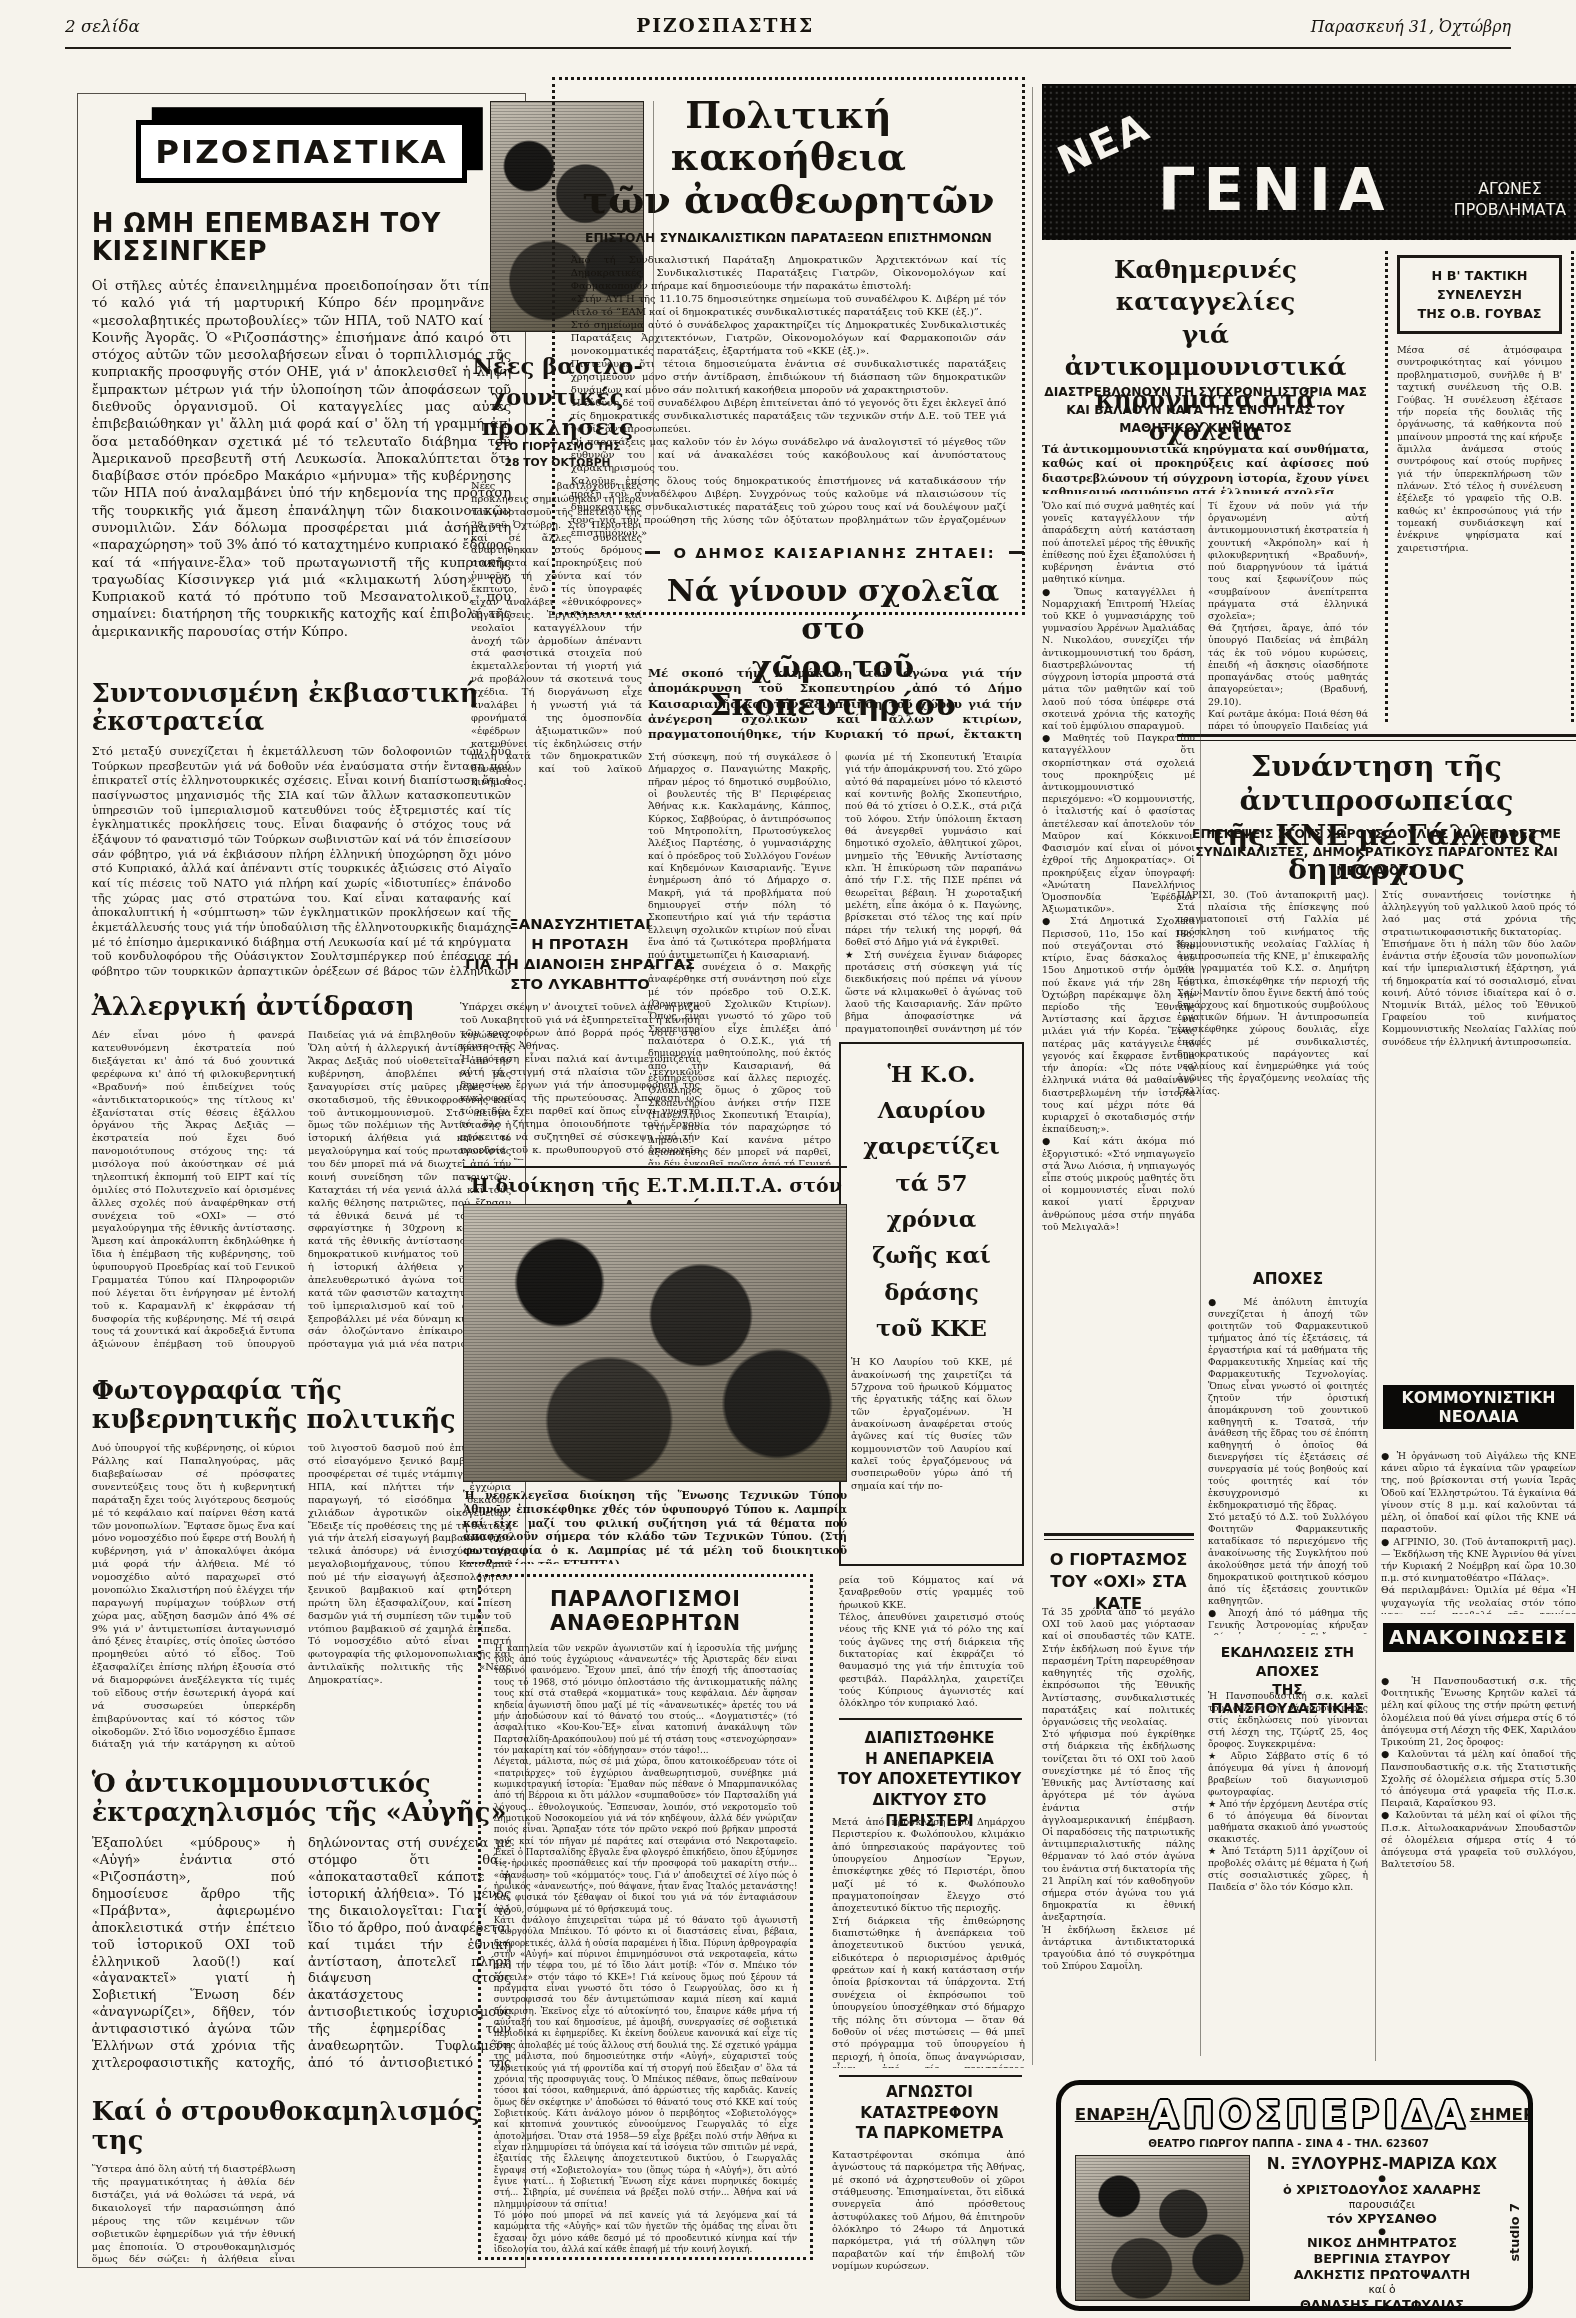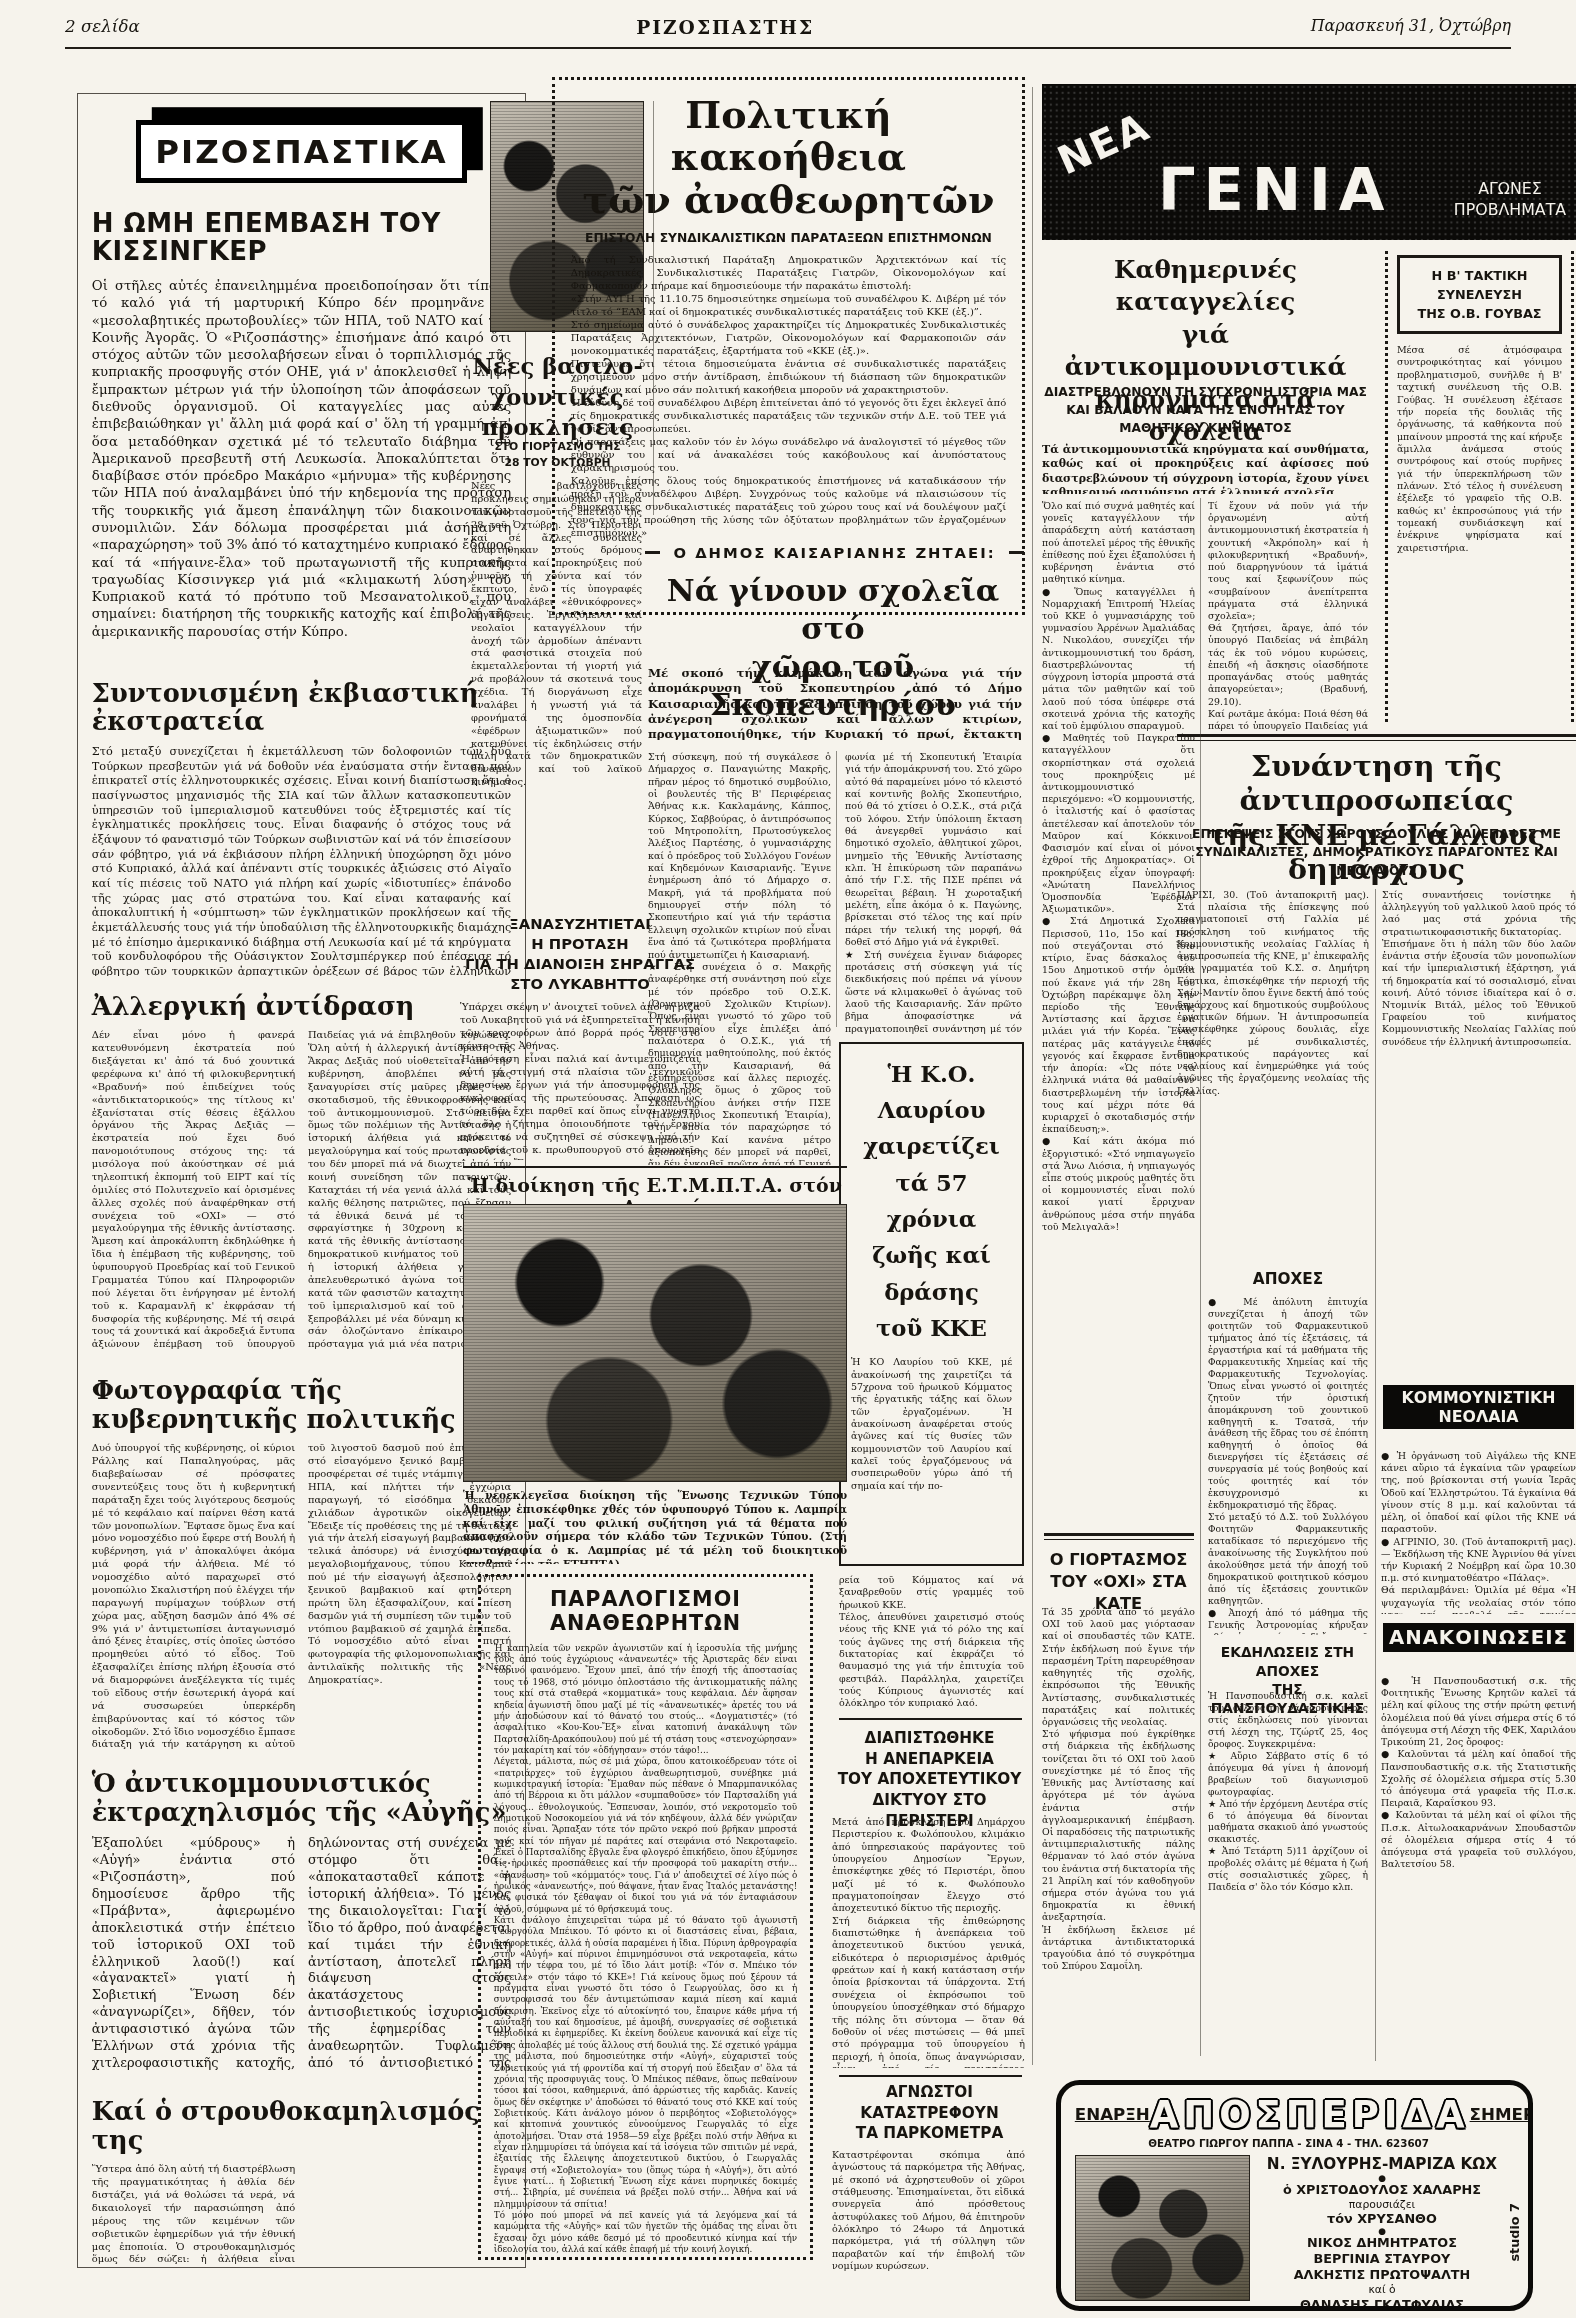--- a/index.html
+++ b/index.html
@@ -11,21 +11,21 @@
   }
   .b { position:absolute; }
   .c { text-align:center; }
   .pre { white-space:pre-line; }
   .jt { text-align:justify; white-space:pre-line; overflow:hidden; line-height:1.3; }
   .vrule { width:1px; background:#3a362f; opacity:.55; }
   .hrule { height:0; border-top:2px solid #1c1915; }
   .hr-double { height:6.9px; border-top:3px solid #1c1915; border-bottom:1px solid #1c1915; }
 
   
-  #pghead { left:65px; top:15.8px; width:1446px; height:33px; display:flex; align-items:flex-start; justify-content:space-between; border-bottom:2px solid #211d17; padding-bottom:5px; }
+  #pghead { left:65px; top:15.8px; width:1446px; height:33px; display:flex; align-items:flex-end; justify-content:space-between; border-bottom:2px solid #211d17; padding-bottom:11px; }
   #pghead .pg { font-style:italic; font-size:16.7px; }
   #pghead .mast { font-weight:bold; font-size:18.7px; letter-spacing:2px; }
   #pghead .dt { font-style:italic; font-size:15.8px; }
 
   
   #leftblock { left:77px; top:93px; width:449px; height:2175px; border:1px solid #55504a; padding:15.8px 13.8px; overflow:hidden; }
   .riz-logo { width:331px; margin:9.9px auto 25.6px; background:#fff; border:5.9px solid #000; padding:7.9px 5.9px;
     font-family:"DejaVu Sans",sans-serif; font-weight:bold; font-size:32.5px; letter-spacing:2px; text-align:center;
     box-shadow:15.8px -12.8px 0 0 #000; }
   .riz-head { font-family:"DejaVu Sans",sans-serif; font-weight:bold; font-size:26px; line-height:1.08; letter-spacing:0.5px; }

